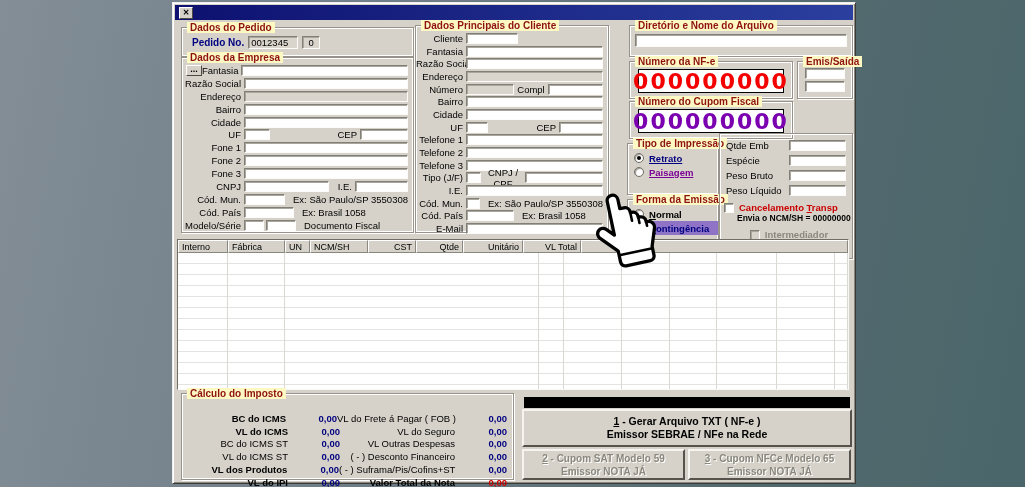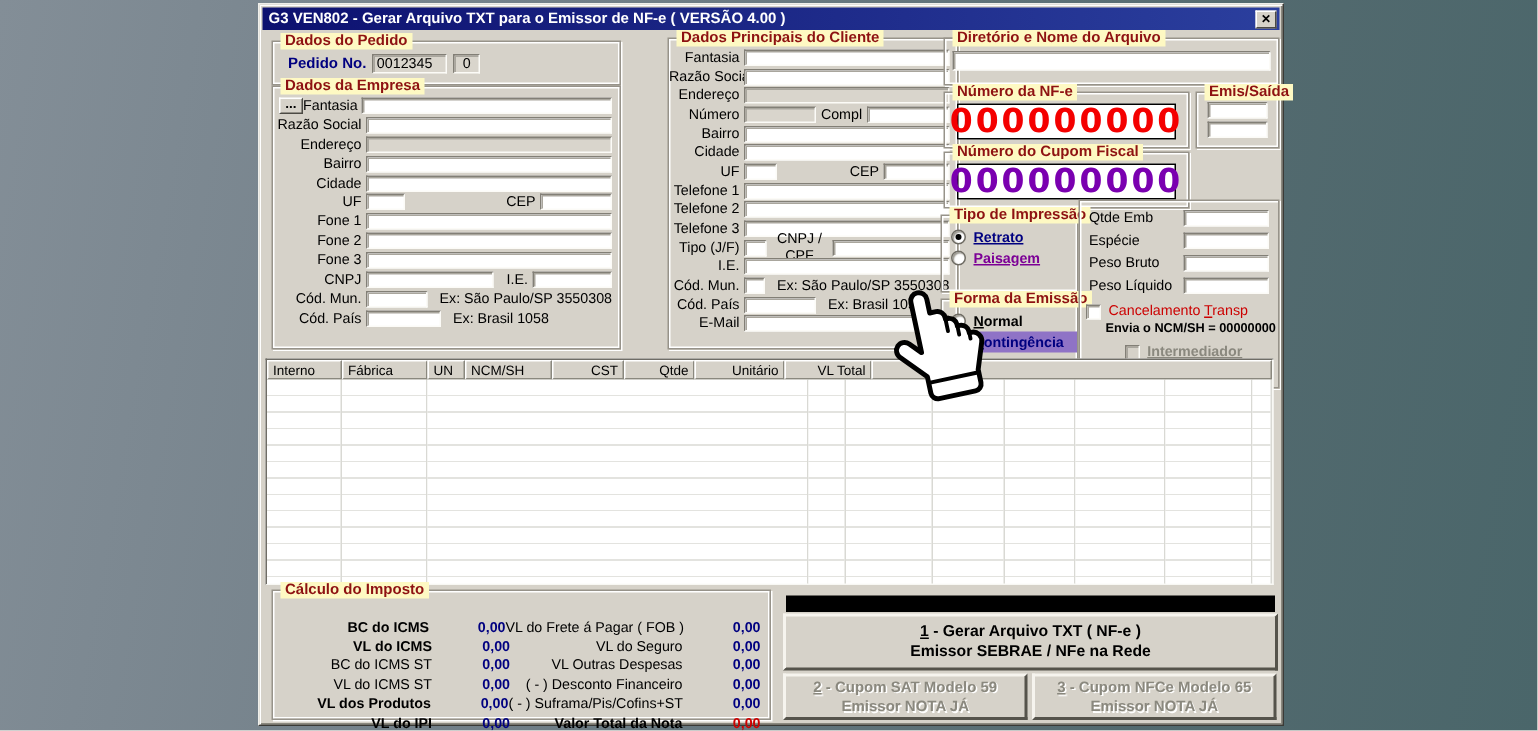--- a/index.html
+++ b/index.html
@@ -108,21 +108,20 @@
   .hand { position:absolute; left:588px; top:190px; width:78px; height:80px;
     transform:rotate(-12deg); z-index:50; }
 </style>
 </head>
 <body>
 
 <div class="screen">
   <div class="dialog">
 
     <div class="titlebar">
-      <span class="title">G3 VEN802 - Gerar Arquivo TXT para o Emissor de NF-e ( VERSÃO 4.00 )</span>
       <span class="closebtn">
           <span>✕</span>
         </span>
     </div>
 
     <div class="client">
 
       <div class="grp" style="left:6px; top:6px; width:233px; height:30px;">
         <span class="legend">Dados do Pedido</span>
         <div style="display:flex; align-items:center; height:100%; padding-left:10px; gap:4px;">
@@ -182,24 +181,34 @@
         <div class="f-row">
           <span class="fl">Cód. Mun.</span>
           <span class="tb" style="width:50px;"></span>
           <span class="hint">Ex: São Paulo/SP 3550308</span>
         </div>
         <div class="f-row">
           <span class="fl">Cód. País</span>
           <span class="tb" style="width:50px;"></span>
           <span class="hint">Ex: Brasil 1058</span>
         </div>
-      </div>
-
-      <div class="grp" style="left:270px; top:4px; width:194px; height:208px; padding-top:6px;">
+        <div class="f-row">
+          <span class="fl">Modelo/Série</span>
+          <span class="tb" style="width:20px;"></span>
+          <span class="tb" style="width:30px; margin-left:2px;"></span>
+          <span class="hint">Documento Fiscal</span>
+        </div>
+      </div>
+
+      <div class="grp" style="left:240px; top:4px; width:194px; height:208px; padding-top:6px;">
         <span class="legend">Dados Principais do Cliente</span>
+        <div class="c-row">
+            <span class="cl">Cliente</span>
+            <span class="tb" style="width:52px;"></span>
+          </div>
         <div class="c-row">
             <span class="cl">Fantasia</span>
             <span class="tb fi"></span>
           </div>
         <div class="c-row">
             <span class="cl">Razão Social</span>
             <span class="tb fi"></span>
           </div>
         <div class="c-row">
             <span class="cl">Endereço</span>
@@ -324,21 +333,21 @@
         <div class="emb-row">
           <span class="el">Peso Bruto</span>
           <span class="tb"></span>
         </div>
         <div class="emb-row">
           <span class="el">Peso Líquido</span>
           <span class="tb"></span>
         </div>
         <div style="display:flex; align-items:center; gap:5px; padding-left:4px; margin-top:4px;">
           <span class="check"></span>
-          <span style="color:#cc0000; font-weight:normal;"><span>Cancelamento </span><span class="u">T</span><span>ransp</span></span>
+          <span style="color:#cc0000; font-weight:bold;"><span>Cancelamento </span><span class="u">T</span><span>ransp</span></span>
         </div>
         <div class="note">Envia o NCM/SH = 00000000</div>
         <div style="display:flex; align-items:center; gap:5px; padding-left:6px; margin-top:6px;justify-content:center;">
           <span class="check disabled"></span>
           <span style="color:#8a887e; font-weight:bold;" class="u">Intermediador</span>
         </div>
       </div>
 
       <div class="grid">
         <div class="g-head">

